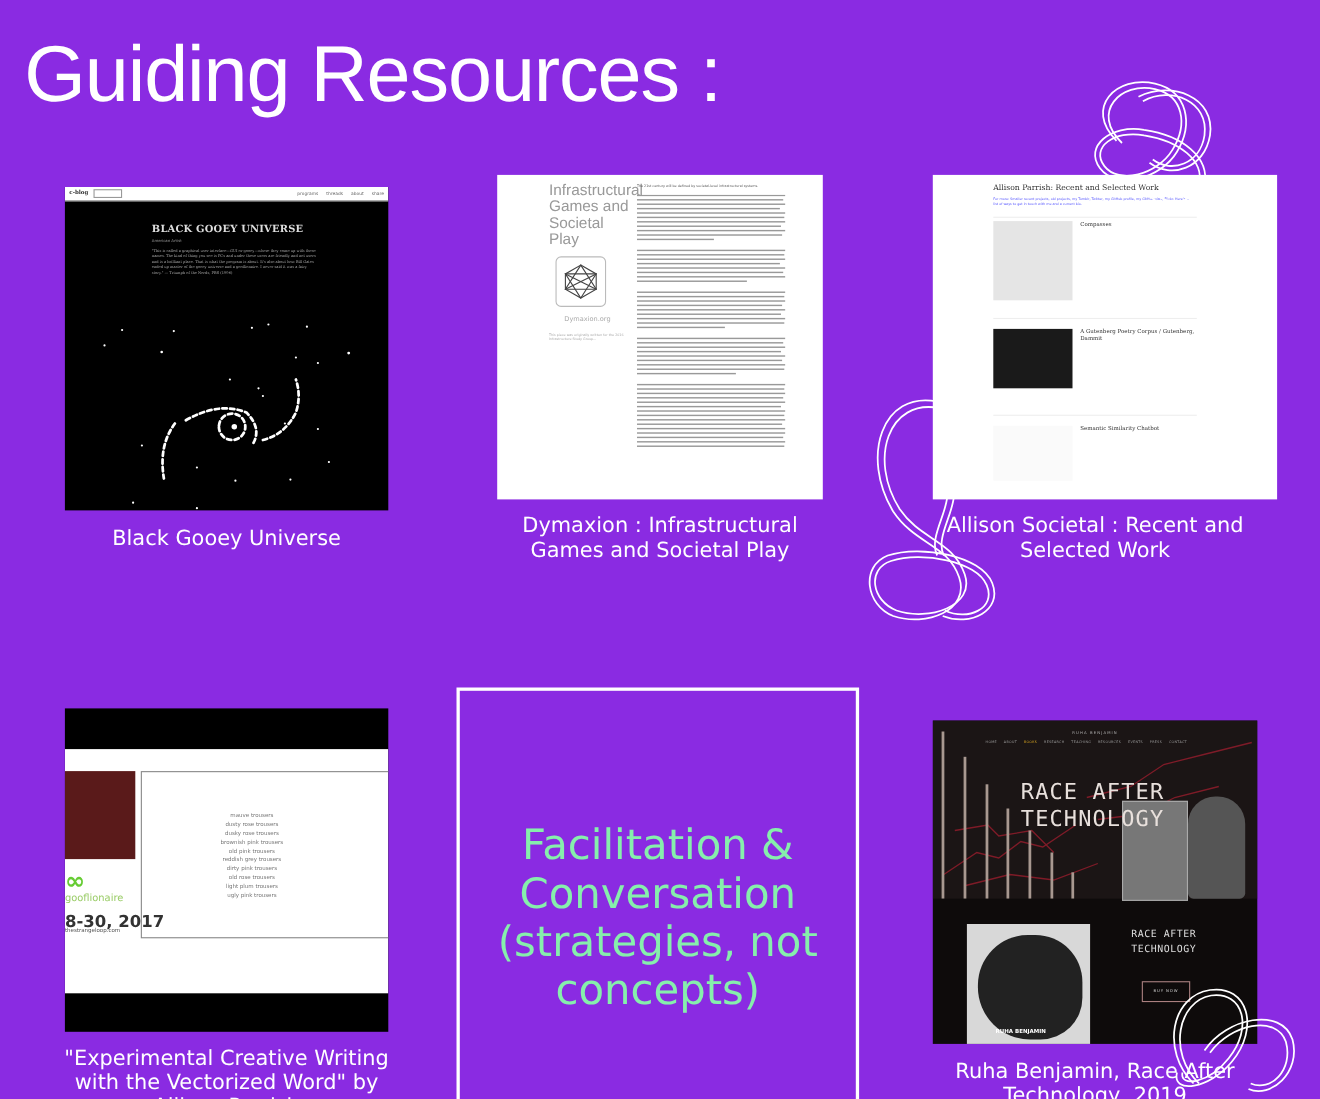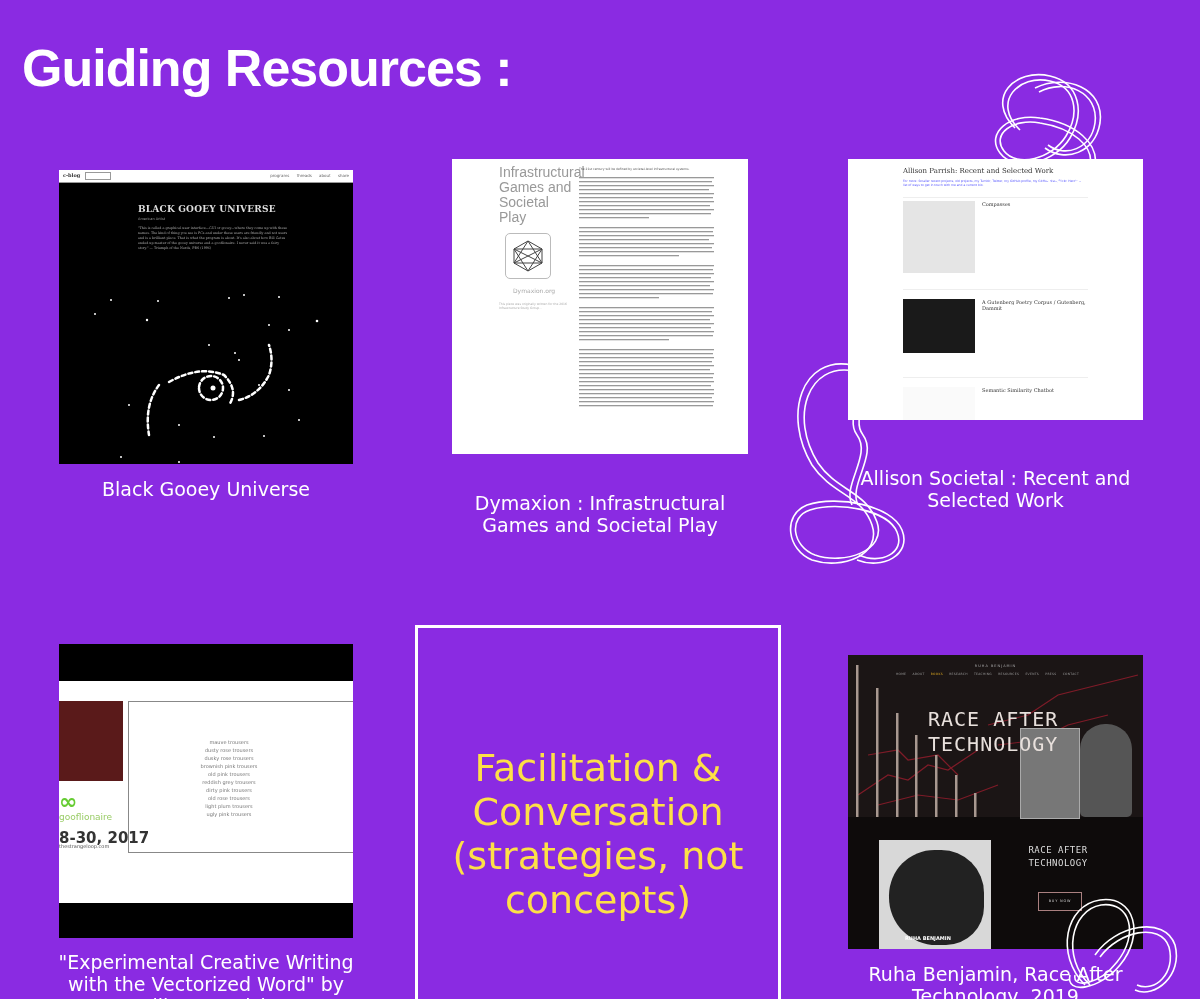--- a/index.html
+++ b/index.html
@@ -5,21 +5,21 @@
   html, body { margin:0; padding:0; }
   body {
     width:1200px; height:999px; overflow:hidden; position:relative;
     background:#8a2be2;
     font-family:"DejaVu Sans", sans-serif;
     color:#ffffff;
   }
   .title {
     position:absolute; left:22px; top:28px;
     font-family:"Liberation Sans", sans-serif;
-    font-weight:bold; font-size:52px; letter-spacing:-1px;
+    font-weight:normal; font-size:72px; letter-spacing:-1px;
     margin:0; line-height:80px;
   }
   .card { position:absolute; }
   .thumb { position:absolute; overflow:hidden; }
   .caption {
     position:absolute; text-align:center; font-size:19px; line-height:22px;
     color:#fff;
   }
 
   
@@ -36,21 +36,21 @@
   .dym { left:452px; top:159px; width:296px; height:295px; background:#fff; }
   .dym .left { position:absolute; left:47px; top:6px; width:74px; }
   .dym .left .t { font-size:14px; line-height:15px; color:#999; font-weight:normal; font-family:"Liberation Sans", sans-serif; }
   .dym .left .logo { margin:8px 0 0 6px; width:44px; height:44px; border:1px solid #bbb; border-radius:5px; display:flex; align-items:center; justify-content:center; }
   .dym .left .site { font-size:6px; color:#aaa; margin:8px 0 0 14px; }
   .dym .left .small { font-size:3px; line-height:4.2px; color:#aaa; margin-top:8px; }
   .dym .right { position:absolute; left:127px; top:8px; width:135px; font-size:3px; line-height:4.2px; color:#555; }
   .dym .right p { margin:0 0 6px 0; }
 
   
-  .ap { left:848px; top:159px; width:295px; height:261px; background:#fff; }
+  .ap { left:848px; top:159px; width:295px; height:295px; background:#fff;padding-left:18px; }
   .ap .h { position:absolute; left:55px; top:8px; font-family:"DejaVu Serif", serif; font-size:7px; color:#333; }
   .ap .links { position:absolute; left:55px; top:20px; width:180px; font-size:3px; color:#55f; line-height:4px;}
   .ap .img1 { position:absolute; left:55px; top:42px; width:72px; height:72px; background:#e5e5e5; }
   .ap .img2 { position:absolute; left:55px; top:140px; width:72px; height:54px; background:#1a1a1a; }
   .ap .img3 { position:absolute; left:55px; top:228px; width:72px; height:50px; background:#fafafa; }
   .ap .sec { position:absolute; left:134px; width:105px; font-size:3px; line-height:4.2px; color:#666; font-family:"DejaVu Serif", serif; }
   .ap .sec b { display:block; font-size:5px; line-height:6px; color:#333; font-weight:normal; margin-bottom:3px;}
   .ap .rule { position:absolute; left:55px; width:185px; height:1px; background:#eee; }
 
   
@@ -61,21 +61,21 @@
   .vid .logotext { position:absolute; left:0; top:131px; font-size:9px; color:#9c6; }
   .vid .date { position:absolute; left:0; top:148px; font-size:15px; color:#333; font-weight:bold;text-align:right; }
   .vid .url { position:absolute; left:0; top:162px; font-size:5px; color:#555; }
   .vid .box { position:absolute; left:69px; top:20px; width:230px; height:150px; border:1px solid #888; }
   .vid .words { position:absolute; left:0; top:36px; width:200px; text-align:center; font-size:5px; line-height:8px; color:#777; }
 
   
   .fac { left:415px; top:625px; width:366px; height:380px; border:3px solid #fff; box-sizing:border-box; }
   .fac .label {
     position:absolute; left:0; top:118px; width:100%;
-    text-align:center; font-size:38px; line-height:44px; color:#fde047;
+    text-align:center; font-size:38px; line-height:44px; color:#86efac;
   }
 
   
   .ruha { left:848px; top:655px; width:295px; height:294px; background:#0e0b0b; }
   .ruha .top { position:absolute; left:0; top:0; width:100%; height:162px; background:#1b1515; }
   .ruha .brand { position:absolute; left:0; top:9px; width:100%; text-align:center; font-size:3.5px; color:#aaa; letter-spacing:1px; }
   .ruha .nav { position:absolute; left:48px; top:17px; font-size:3px; color:#999; word-spacing:5px; letter-spacing:0.3px;}
   .ruha .nav .active { color:#d9a520; }
   .ruha .big { position:absolute; left:80px; top:52px; font-family:"DejaVu Sans Mono", monospace; font-size:20px; line-height:25px; color:#e8e0dc; letter-spacing:1px; }
   .ruha .machine { position:absolute; left:172px; top:73px; width:58px; height:89px; background:#777; border:1px solid #aaa; }
@@ -212,21 +212,21 @@
           <rect x="0" y="208" width="132" height="1.3"></rect>
             <rect x="0" y="212" width="135" height="1.3"></rect>
             <rect x="0" y="216" width="135" height="1.3"></rect>
           <rect x="0" y="220" width="133" height="1.3"></rect>
             <rect x="0" y="224" width="135" height="1.3"></rect>
             <rect x="0" y="228" width="134" height="1.3"></rect>
         </g>
       </svg>
     </div>
   </div>
-  <div class="caption" style="left:452px;top:492px;width:296px;">Dymaxion : Infrastructural Games and Societal Play</div>
+  <div class="caption" style="left:452px;top:467px;width:296px;">Dymaxion : Infrastructural Games and Societal Play</div>
 </div>
 
 <div class="card">
   <div class="thumb ap">
     <div class="h">Allison Parrish: Recent and Selected Work</div>
     <div class="links">For more: Smaller recent projects, old projects, my Tumblr, Twitter, my GitHub profile, my GitHub gists, Flickr. Here's a list of ways to get in touch with me and a current bio.</div>
     <div class="rule" style="top:38px"></div>
     <div class="img1"></div>
     <div class="sec" style="top:42px">
         <b>Compasses</b>

